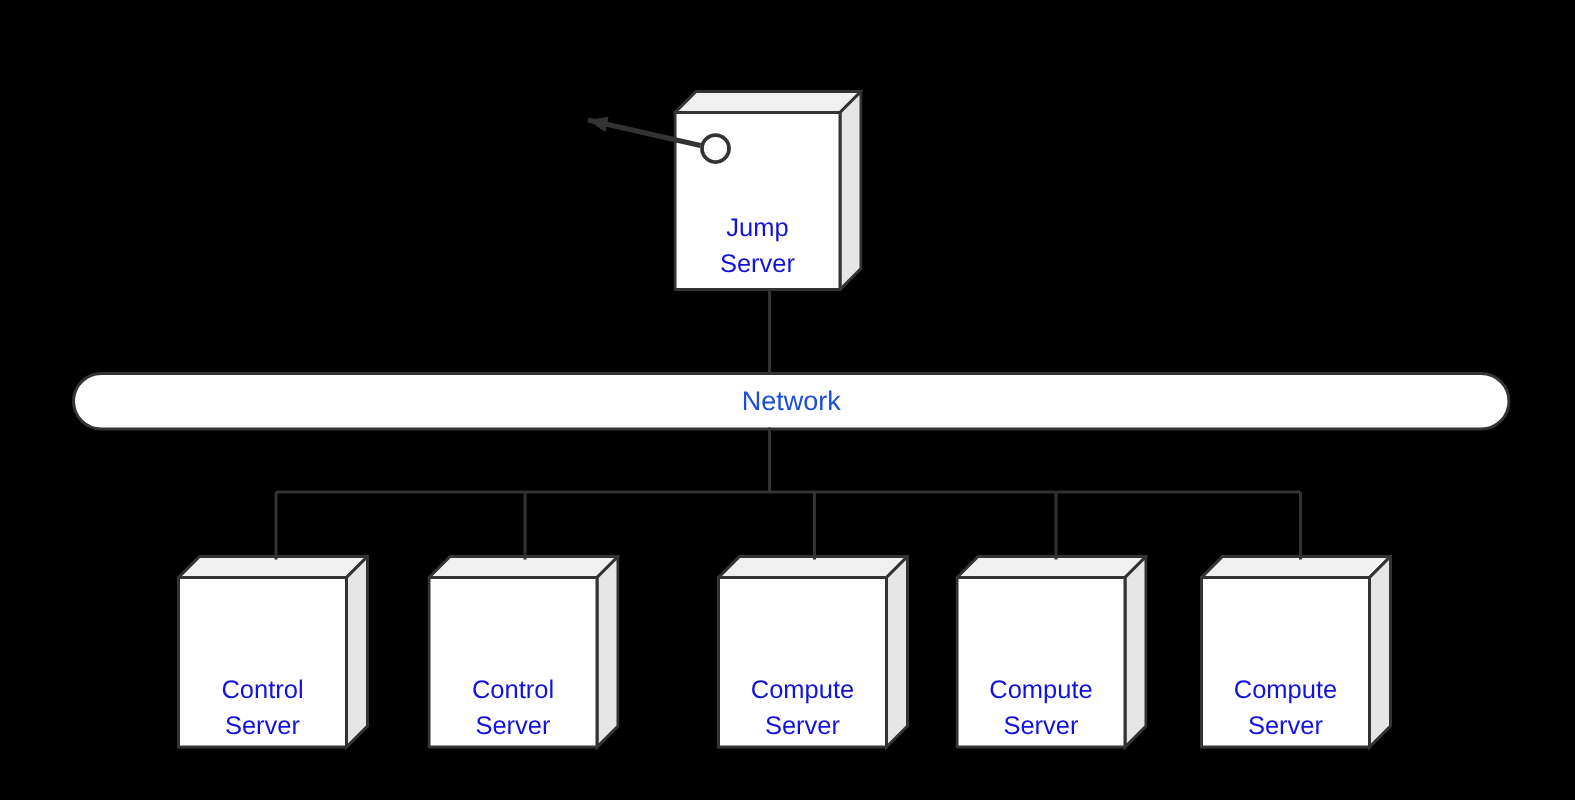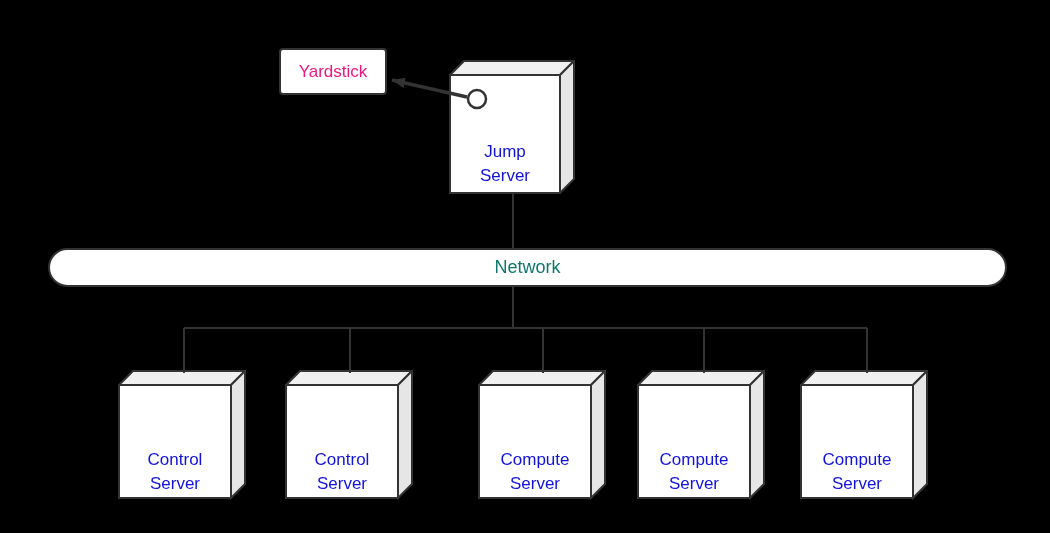--- a/index.html
+++ b/index.html
@@ -53,39 +53,36 @@
   
   #network-bar {
     left: 48px; top: 248px;
     width: 955px; height: 35px;
     background: #ffffff;
     border: 2px solid #333333;
     border-radius: 20px;
     display: flex; align-items: center; justify-content: center;
   }
   #network-bar .label {
-    color: #0f766e;
+    color: #1d4ed8;
     font-size: 18px;
   }
 
   #connector-overlay {
     left: 0; top: 0;
     pointer-events: none;
   }
   .connector { stroke: #333333; stroke-width: 2; fill: none; }
   .arrow-line { stroke: #333333; stroke-width: 3.5; fill: none; }
 </style>
 </head>
 <body>
 
 <div id="canvas">
 
-  <div id="yardstick-box" class="abs">
-    <span class="label">Yardstick</span>
-  </div>
 
   <div class="abs" style="left:449px; top:60px; width:126px; height:134px;">
     <svg width="126" height="134" viewBox="0 0 126 134">
       <polygon class="face-top" points="1,15 15,1 125,1 111,15"></polygon>
       <polygon class="face-side" points="111,15 125,1 125,119 111,133"></polygon>
       <rect class="face-front" x="1" y="15" width="110" height="118"></rect>
     </svg>
   </div>
   <div class="node-label" style="left:450px; top:108px; width:110px; height:52px;">
     <div>Jump</div>

